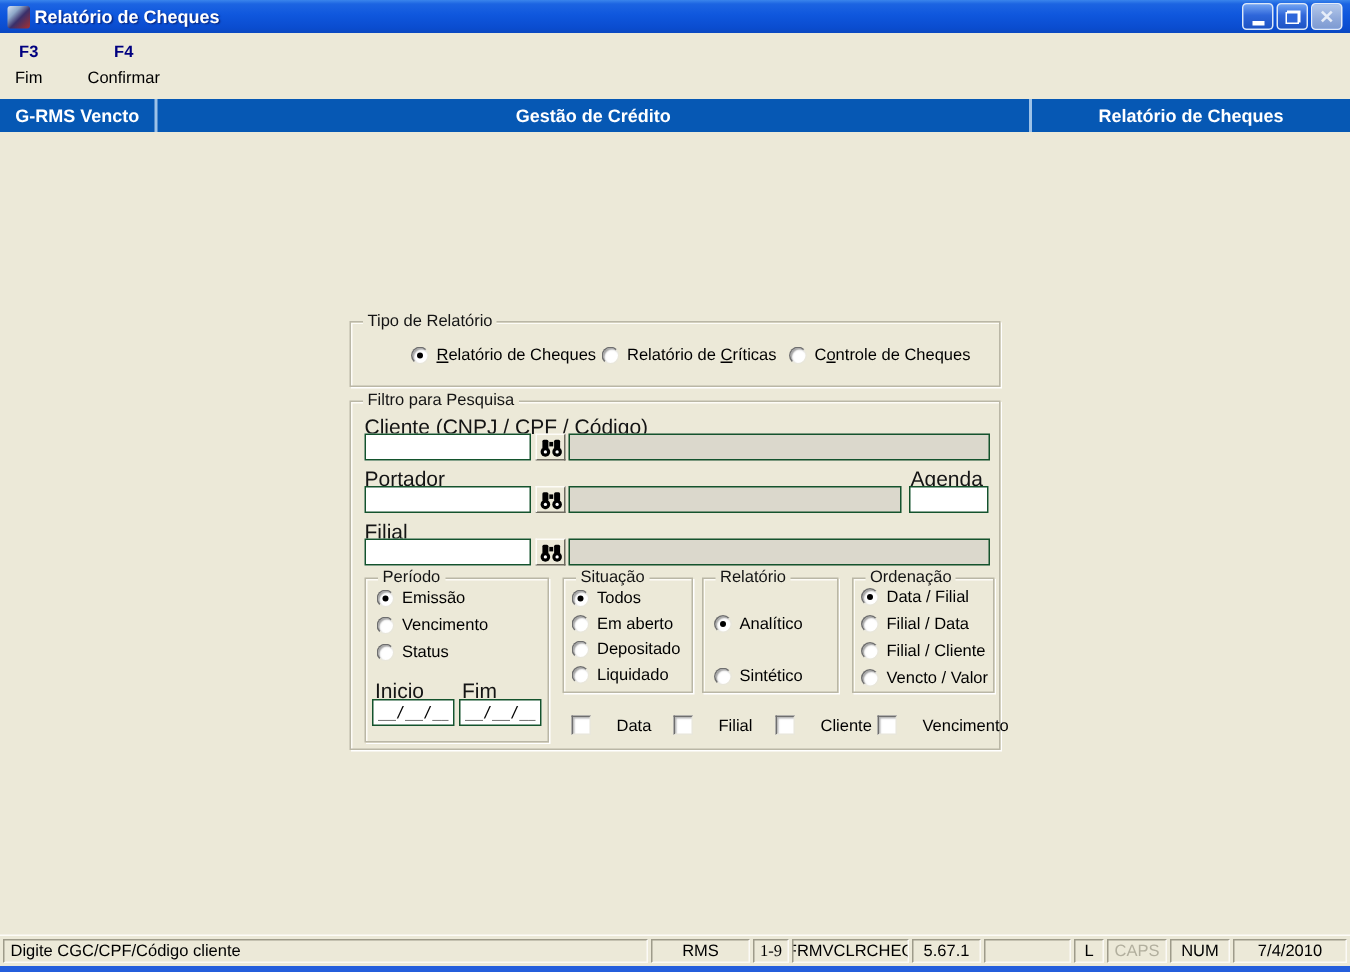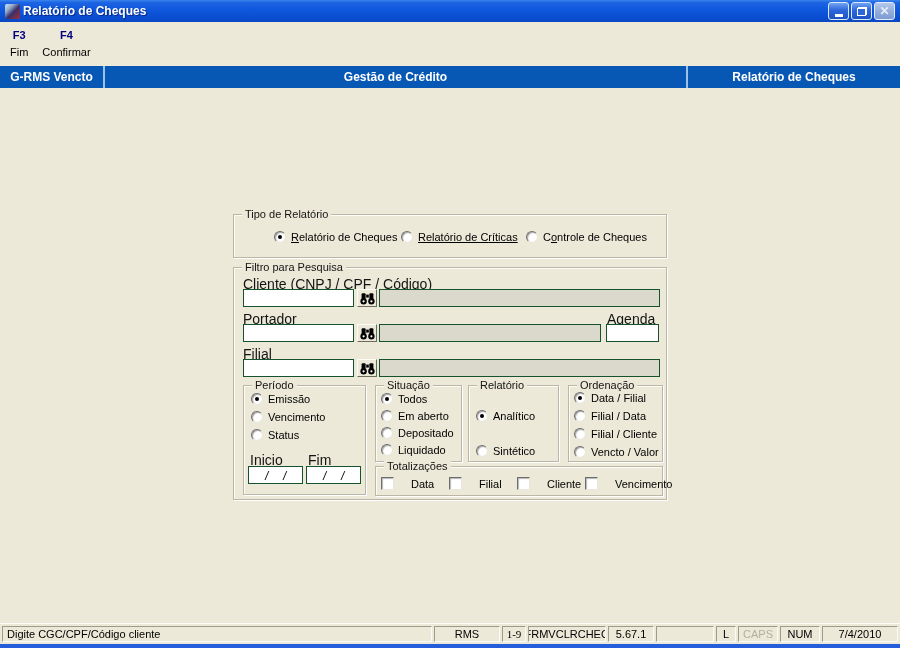--- a/index.html
+++ b/index.html
@@ -22,21 +22,21 @@
   .win-btn.disabled { background:linear-gradient(180deg,#b4c8ea 0%,#8fa9da 60%,#7e9bd2 100%);
     border-color:#e4ecf8; }
   .g-min { width:8px; height:3px; background:#fff; margin-top:9px; }
   .g-restore { position:relative; width:10px; height:9px; }
   .g-restore::before { content:''; position:absolute; top:0; right:0; width:7px; height:6px; border:1px solid #fff; }
   .g-restore::after { content:''; position:absolute; bottom:0; left:0; width:7px; height:6px; border:1px solid #fff; background:#2e66da; }
   .g-close { color:#e6edf8; font-size:12px; font-weight:bold; line-height:1; }
 
   
   .toolbar { position:absolute; top:22px; left:0; right:0; height:44px; background:#ece9d8;
-    display:flex; align-items:flex-start; padding:7px 0 0 10px; gap:14px; }
+    display:flex; align-items:flex-start; padding:7px 0 0 10px; gap:30px; }
   .tool-item { display:flex; flex-direction:column; align-items:center; gap:5px; cursor:default; }
   .tool-key { color:#000080; font-weight:bold; font-size:11px; }
   .tool-label { color:#000; font-size:11px; }
 
   
   .headerbar { position:absolute; top:66px; left:0; right:0; height:22px; background:#0658b4;
     display:flex; color:#fff; font-weight:bold; font-size:12px; }
   .hb-sec { display:flex; align-items:center; justify-content:center; white-space:nowrap; }
   .hb-left { width:103px; }
   .hb-center { flex:1; border-left:2px solid #9dc2e8; border-right:2px solid #9dc2e8; }
@@ -126,21 +126,21 @@
 
   <div class="client">
 
     <div class="group" style="left:233px; top:126px; width:434px; height:44px;">
       <span class="group-label">Tipo de Relatório</span>
     </div>
     <div class="radio sel" style="left:274px; top:143px;">
       <span class="rc"></span>
       <span><u>R</u>elatório de Cheques</span>
     </div>
-    <div class="radio" style="left:401px; top:143px;text-decoration:underline;">
+    <div class="radio" style="left:401px; top:143px;">
       <span class="rc"></span>
       <span>Relatório de <u>C</u>ríticas</span>
     </div>
     <div class="radio" style="left:526px; top:143px;">
       <span class="rc"></span>
       <span>C<u>o</u>ntrole de Cheques</span>
     </div>
 
     <div class="group" style="left:233px; top:179px; width:434px; height:233px;">
       <span class="group-label">Filtro para Pesquisa</span>
@@ -258,23 +258,20 @@
     </div>
     <div class="radio" style="left:574px; top:340px;">
       <span class="rc"></span>
       <span>Filial / Cliente</span>
     </div>
     <div class="radio" style="left:574px; top:358px;">
       <span class="rc"></span>
       <span>Vencto / Valor</span>
     </div>
 
-    <div class="group" style="left:375px; top:378px; width:288px; height:30px;">
-      <span class="group-label">Totalizações</span>
-    </div>
     <div class="check" style="left:381px; top:389px;">
       <span class="cb"></span>
       <span>Data</span>
     </div>
     <div class="check" style="left:449px; top:389px;">
       <span class="cb"></span>
       <span>Filial</span>
     </div>
     <div class="check" style="left:517px; top:389px;">
       <span class="cb"></span>

